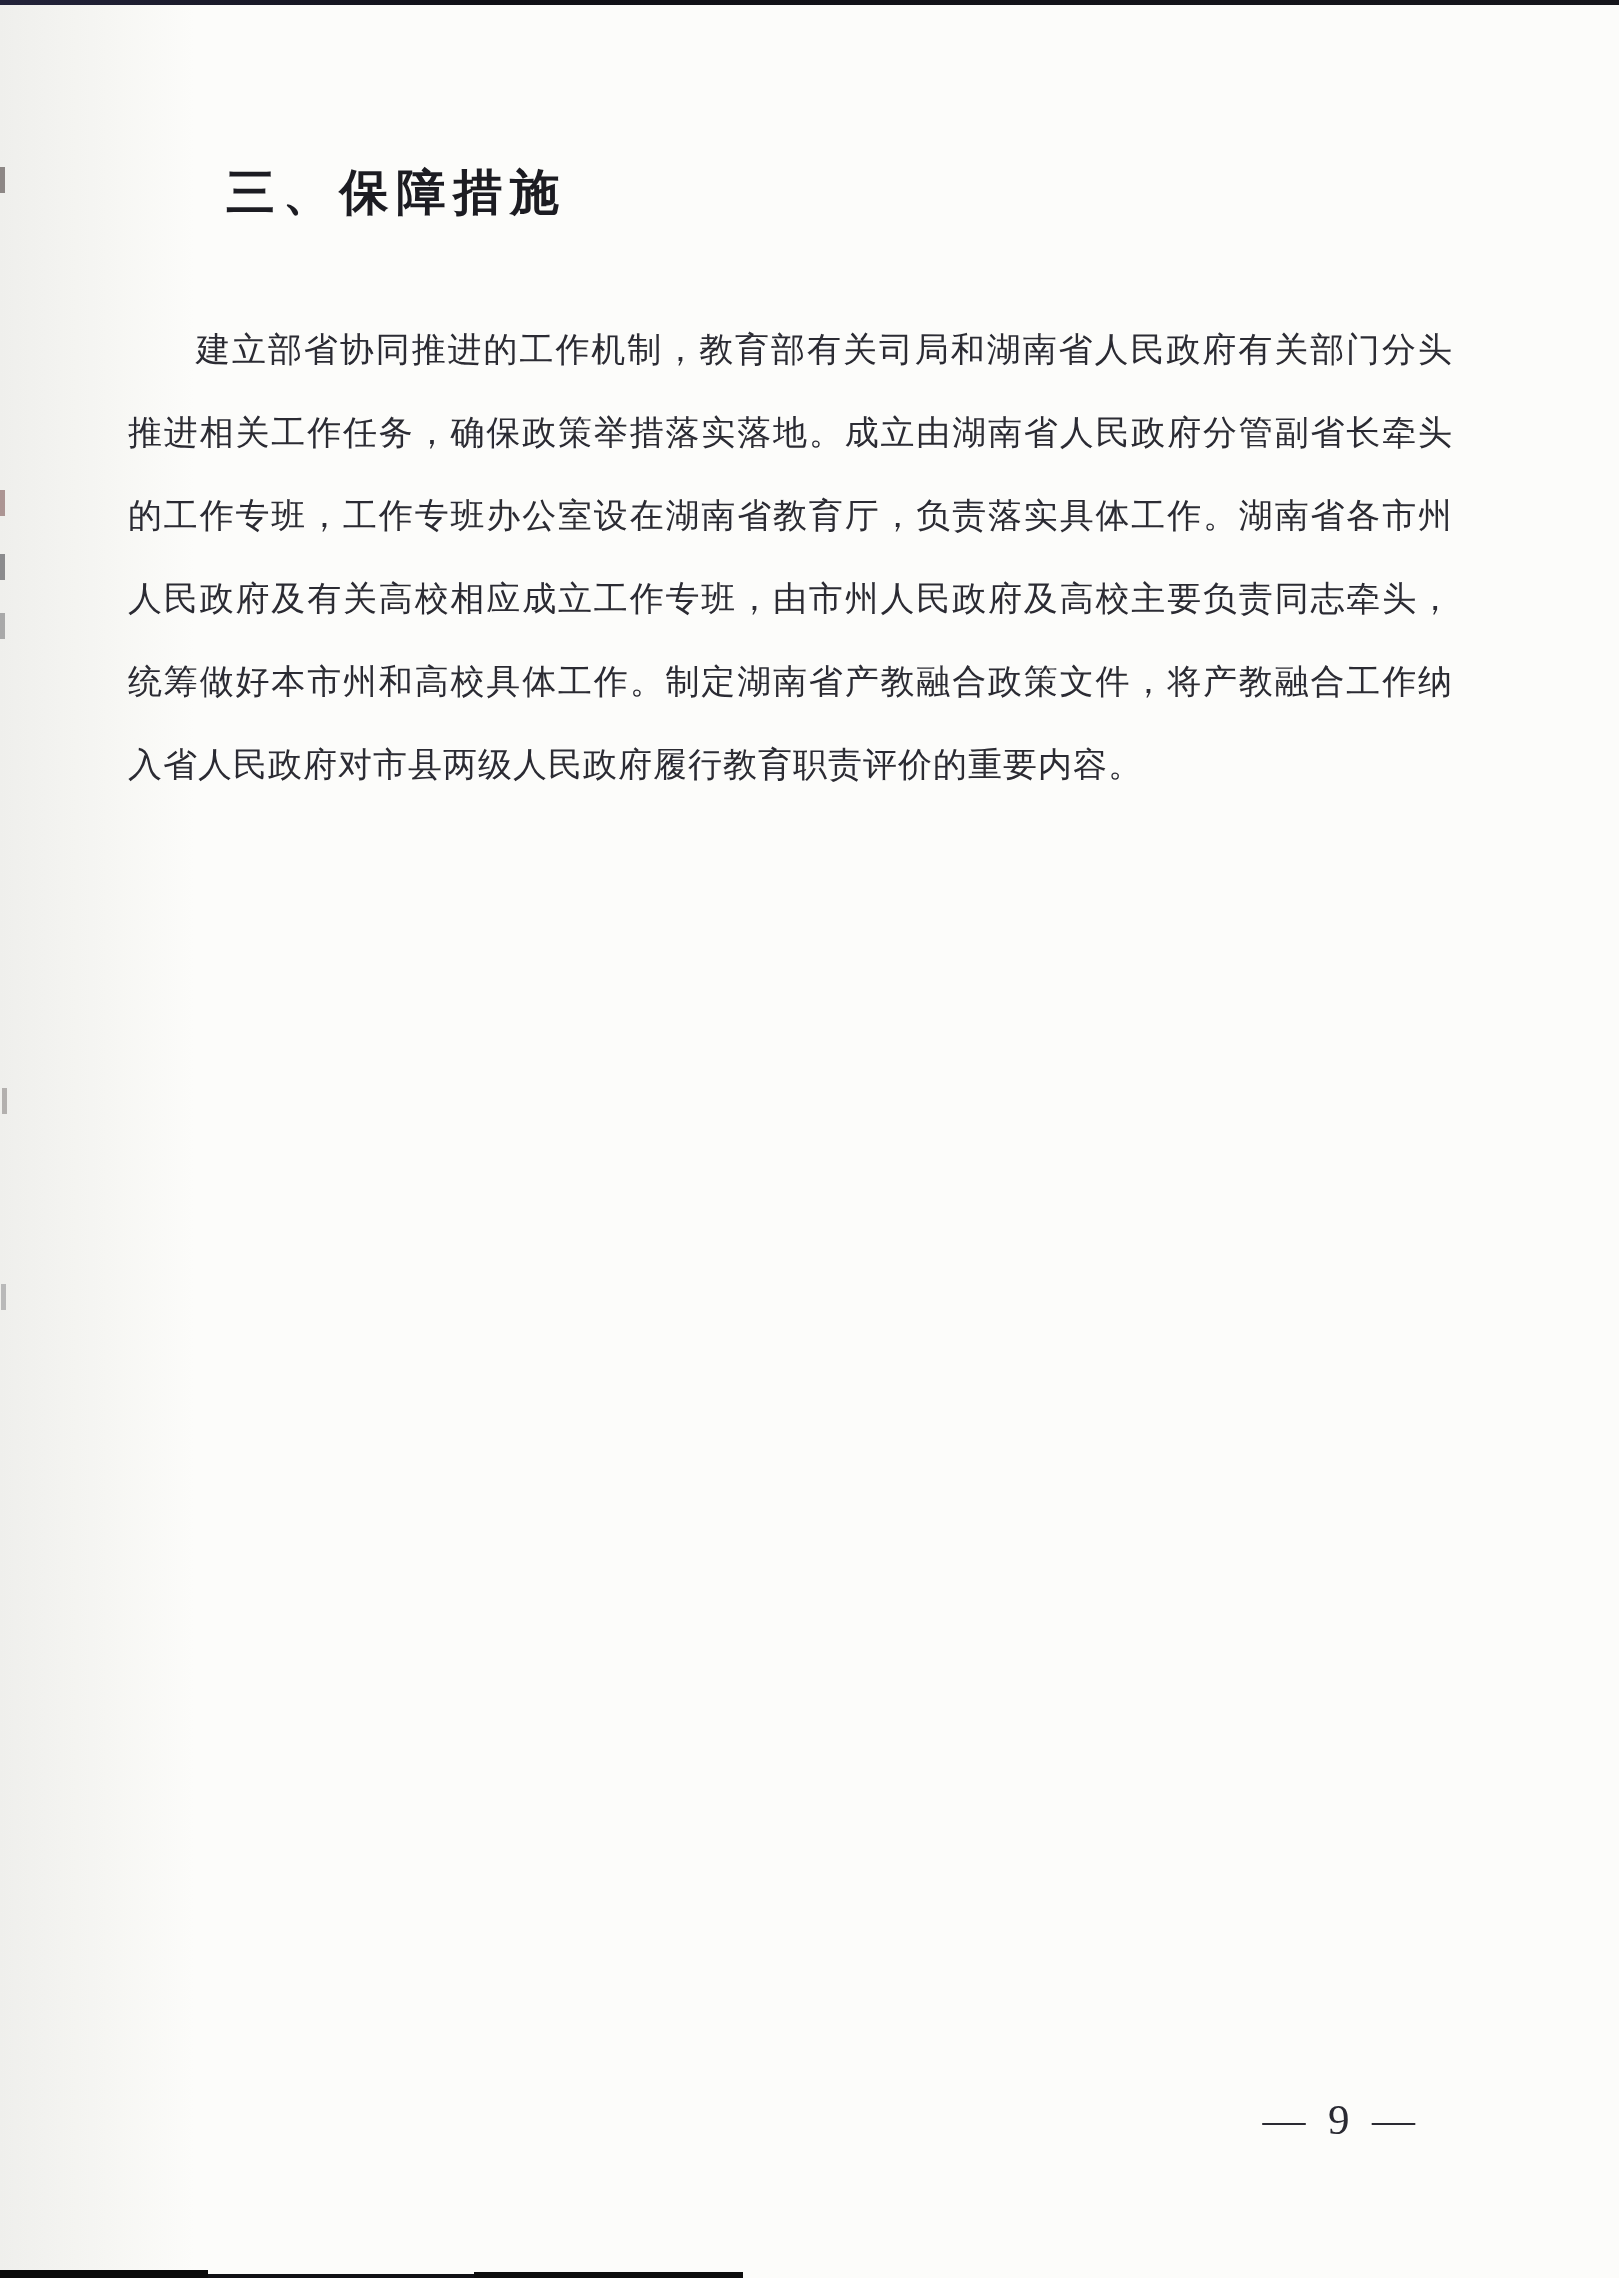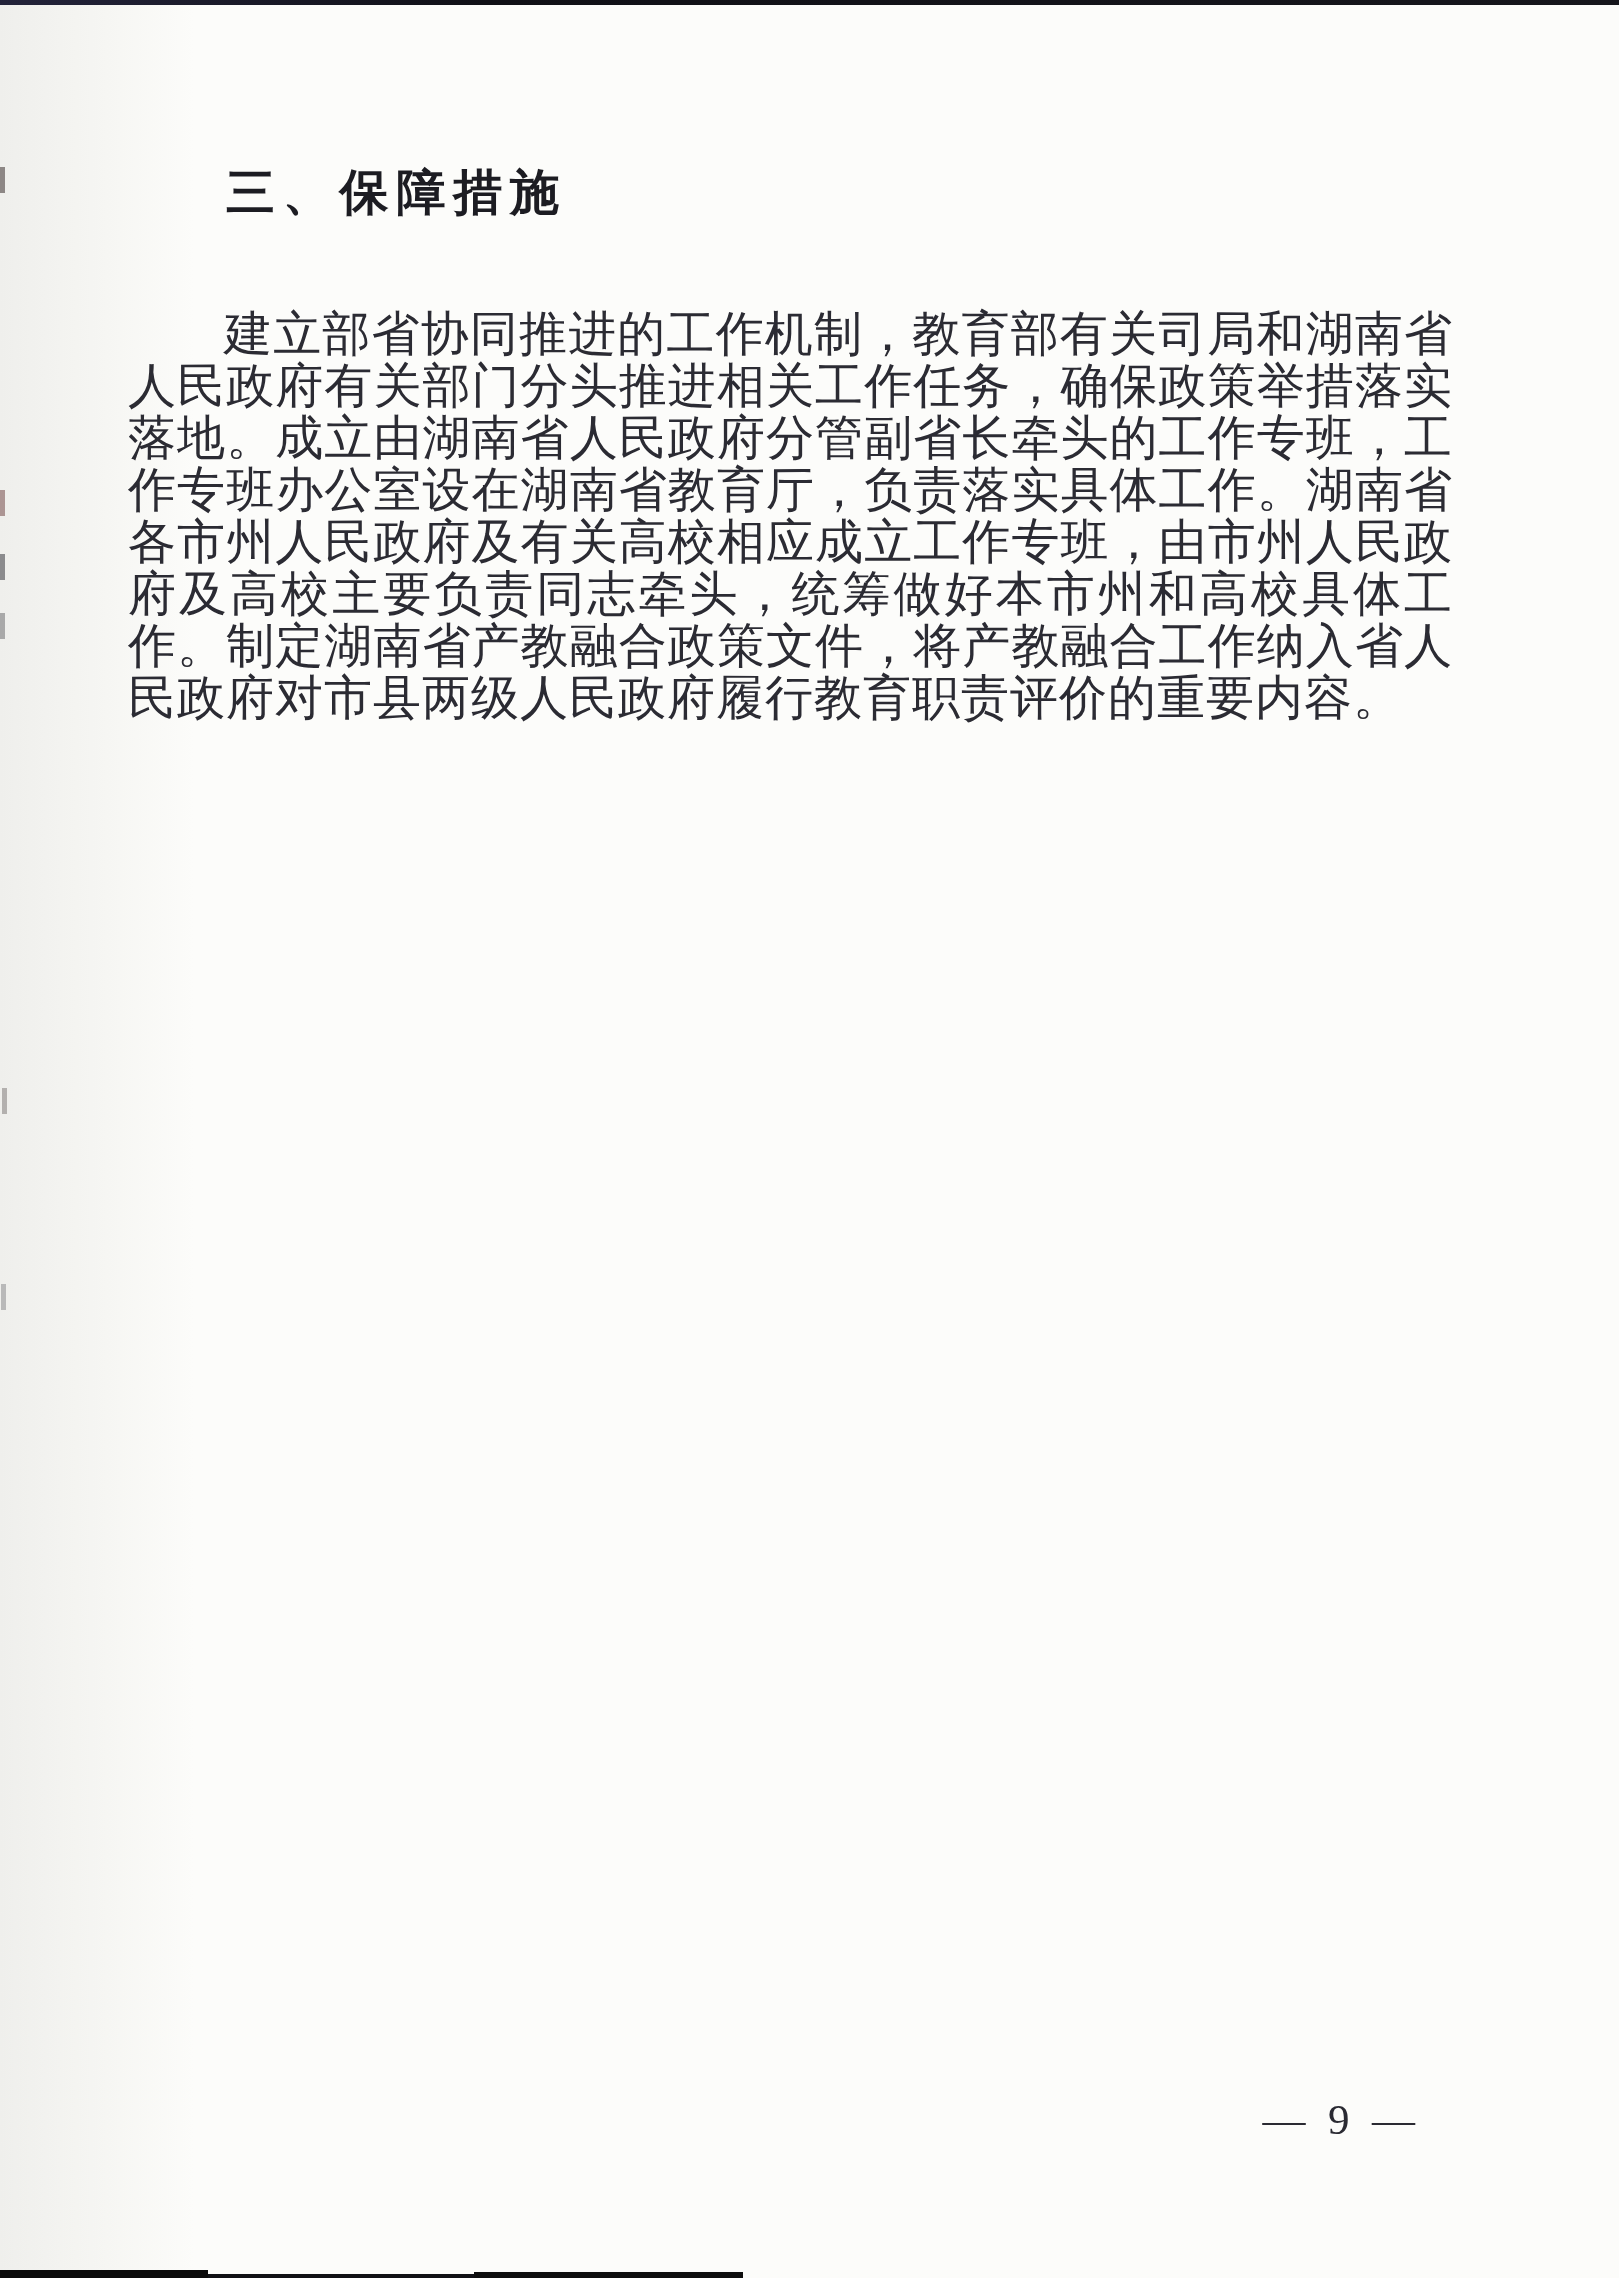--- a/index.html
+++ b/index.html
@@ -79,22 +79,22 @@
   .subsection-heading {
     font-size: 47px;
     line-height: 88px;
     font-weight: 700;
     letter-spacing: 2px;
     text-indent: 2em;
     margin: 0;
     color: #222228;
   }
   .para {
-    font-size: 48px;
-    line-height: 52px;
+    font-size: 34px;
+    line-height: 83px;
     letter-spacing: 1px;
     text-align: justify;
     text-indent: 2em;
     margin: 0;
     color: #2b2b33;
   }
   .page-number {
     position: absolute;
     right: 198px;
     bottom: 135px;

